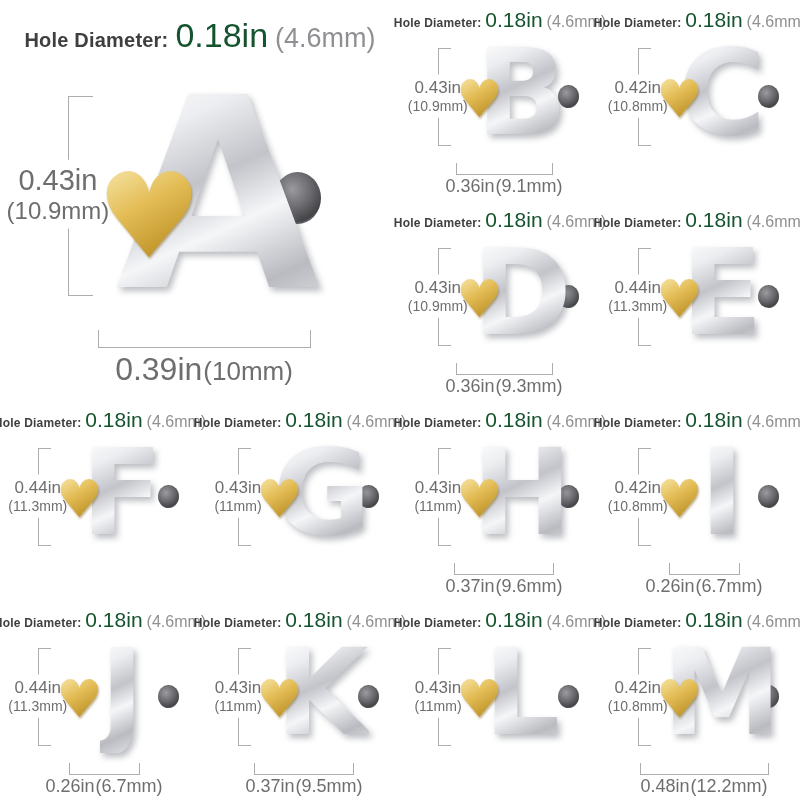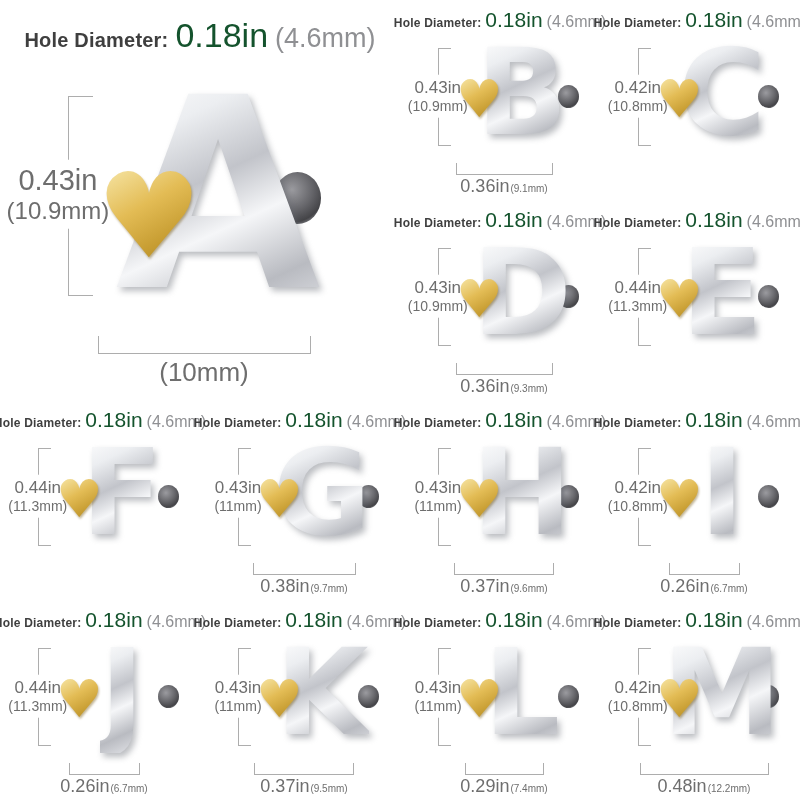--- a/index.html
+++ b/index.html
@@ -70,21 +70,21 @@
      opacity:.9;z-index:0;}
   .big .hole-dot{width:47px;height:52px;right:9%;top:40%;}
 
   
   .dim-bottom{position:absolute;bottom:3px;left:8px;right:0;display:flex;
      flex-direction:column;align-items:center;z-index:2;}
   .bracket-h{height:11px;border-left:1px solid #adadad;border-right:1px solid #adadad;
      border-bottom:1px solid #adadad;margin-bottom:1px;}
   .dim-bottom-text{white-space:nowrap;color:#6e6e6e;display:flex;align-items:baseline;gap:1px;}
   .dim-bottom-text .win{font-size:18px;}
-  .dim-bottom-text .wmm{font-size:10px;}
+  .dim-bottom-text .wmm{font-size:18px;}
   .big .dim-bottom{bottom:12px;}
   .big .bracket-h{height:17px;margin-bottom:3px;}
   .big .dim-bottom-text .win{font-size:32px;}
   .big .dim-bottom-text .wmm{font-size:26px;}
 </style>
 </head>
 <body>
 
 <div id="sheet">
 
@@ -103,20 +103,21 @@
 
       <div class="charm">
         <span class="hole-dot"></span>
         <span class="letter">A</span>
         <span class="heart">♥</span>
       </div>
 
       <div class="dim-bottom">
         <div class="bracket-h" style="width: 211px;"></div>
         <div class="dim-bottom-text">
+          <span class="win">0.39in</span>
           <span class="wmm">(10mm)</span>
         </div>
       </div>
     </section>
     <section class="cell cell-B small">
       <div class="hd">
         <span class="hd-label">Hole Diameter:</span>
         <span class="hd-val">0.18in</span>
         <span class="hd-mm">(4.6mm)</span>
       </div>
@@ -240,27 +241,20 @@
         <span class="din">0.43in</span>
         <span class="dmm">(11mm)</span>
       </div>
 
       <div class="charm">
         <span class="hole-dot"></span>
         <span class="letter">G</span>
         <span class="heart">♥</span>
       </div>
 
-      <div class="dim-bottom">
-        <div class="bracket-h" style="width: 101px;"></div>
-        <div class="dim-bottom-text">
-          <span class="win">0.38in</span>
-          <span class="wmm">(9.7mm)</span>
-        </div>
-      </div>
     </section>
     <section class="cell cell-H small">
       <div class="hd">
         <span class="hd-label">Hole Diameter:</span>
         <span class="hd-val">0.18in</span>
         <span class="hd-mm">(4.6mm)</span>
       </div>
 
       <div class="bracket-v"></div>
       <div class="dim-left-text">
@@ -375,27 +369,20 @@
         <span class="din">0.43in</span>
         <span class="dmm">(11mm)</span>
       </div>
 
       <div class="charm">
         <span class="hole-dot"></span>
         <span class="letter">L</span>
         <span class="heart">♥</span>
       </div>
 
-      <div class="dim-bottom">
-        <div class="bracket-h" style="width: 77px;"></div>
-        <div class="dim-bottom-text">
-          <span class="win">0.29in</span>
-          <span class="wmm">(7.4mm)</span>
-        </div>
-      </div>
     </section>
     <section class="cell cell-M small">
       <div class="hd">
         <span class="hd-label">Hole Diameter:</span>
         <span class="hd-val">0.18in</span>
         <span class="hd-mm">(4.6mm)</span>
       </div>
 
       <div class="bracket-v"></div>
       <div class="dim-left-text">

